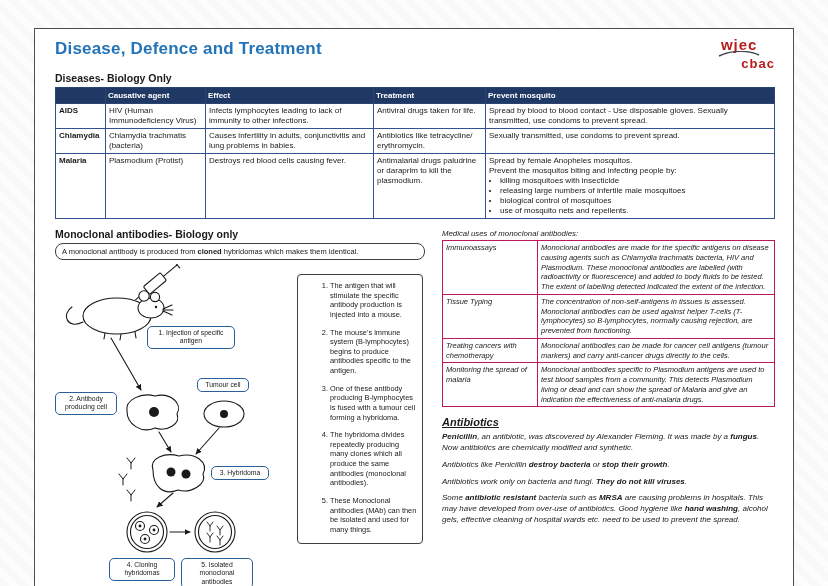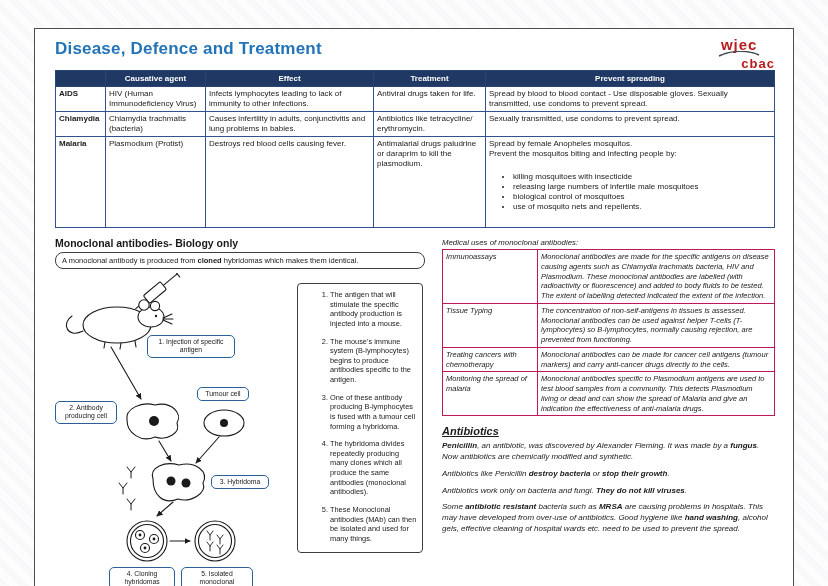--- a/index.html
+++ b/index.html
@@ -20,25 +20,25 @@
   .header { display:flex; justify-content:space-between; align-items:flex-start; }
   .title { margin:4px 0 2px; font-size:17px; font-weight:bold; color:#2273b8; letter-spacing:.2px; }
   .logo { text-align:center; color:#b91c1c; line-height:1; margin-top:2px; }
   .logo .l1 { font-size:15px; font-weight:bold; letter-spacing:1px; }
   .logo .l2 { font-size:13px; font-weight:bold; letter-spacing:1px;margin-left:38px; }
   .logo svg { display:block; margin:-1px auto; }
 
   .sec-h { font-size:10.5px; font-weight:bold; margin:2px 0 3px; }
 
   table.dis { width:100%; border-collapse:collapse; font-size:8px; table-layout:fixed; }
-  table.dis th { background:#1f3864; color:#fff; font-weight:bold; text-align:center;
+  table.dis th { background:#1f3864; color:#fff; font-weight:bold; text-align:left;
     padding:3px 2px; border:1px solid #2a4474; font-size:8px; }
   table.dis td { border:1px solid #33518e; padding:2px 3px; vertical-align:top; line-height:1.25; }
   table.dis td.n { font-weight:bold; }
-  .prev-ul { margin:13px; padding-left:11px; }
+  .prev-ul { margin:0; padding-left:11px; }
   .prev-ul li { margin:0; }
 
   .cols { display:flex; gap:17px; margin-top:7px; }
   .left { width:370px; flex:none; }
   .right { flex:1; min-width:0;font-style:italic; }
 
   .intro-box { border:1px solid #3f3f3f; border-radius:8px; padding:3px 6px; font-size:7.5px; margin:2px 0 4px; }
 
   .diagram { position:relative; height:324px; }
   .diagram svg.art { position:absolute; left:4px; top:0; }
@@ -67,36 +67,37 @@
     <div class="title">Disease, Defence and Treatment</div>
     <div class="logo">
       <div class="l1">wjec</div>
       <svg width="44" height="7" viewBox="0 0 44 7">
         <path d="M2,5 C14,-1 32,-1 42,4" stroke="#45454d" stroke-width="1.4" fill="none"></path>
       </svg>
       <div class="l2">cbac</div>
     </div>
   </div>
 
+  <div class="sec-h">Diseases- Biology Only</div>
 
   <table class="dis">
     <colgroup>
         <col style="width:50px">
         <col style="width:100px">
         <col style="width:168px">
         <col style="width:112px">
         <col>
       </colgroup>
     <thead>
       <tr>
         <th></th>
         <th>Causative agent</th>
         <th>Effect</th>
         <th>Treatment</th>
-        <th>Prevent spreading</th>
+        <th>Prevent mosquito</th>
       </tr>
     </thead>
     <tbody>
       <tr>
         <td class="n">AIDS</td>
         <td>HIV (Human Immunodeficiency Virus)</td>
         <td>Infects lymphocytes leading to lack of immunity to other infections.</td>
         <td>Antiviral drugs taken for life.</td>
         <td>Spread by blood to blood contact - Use disposable gloves. Sexually transmitted, use condoms to prevent spread.</td>
       </tr>

